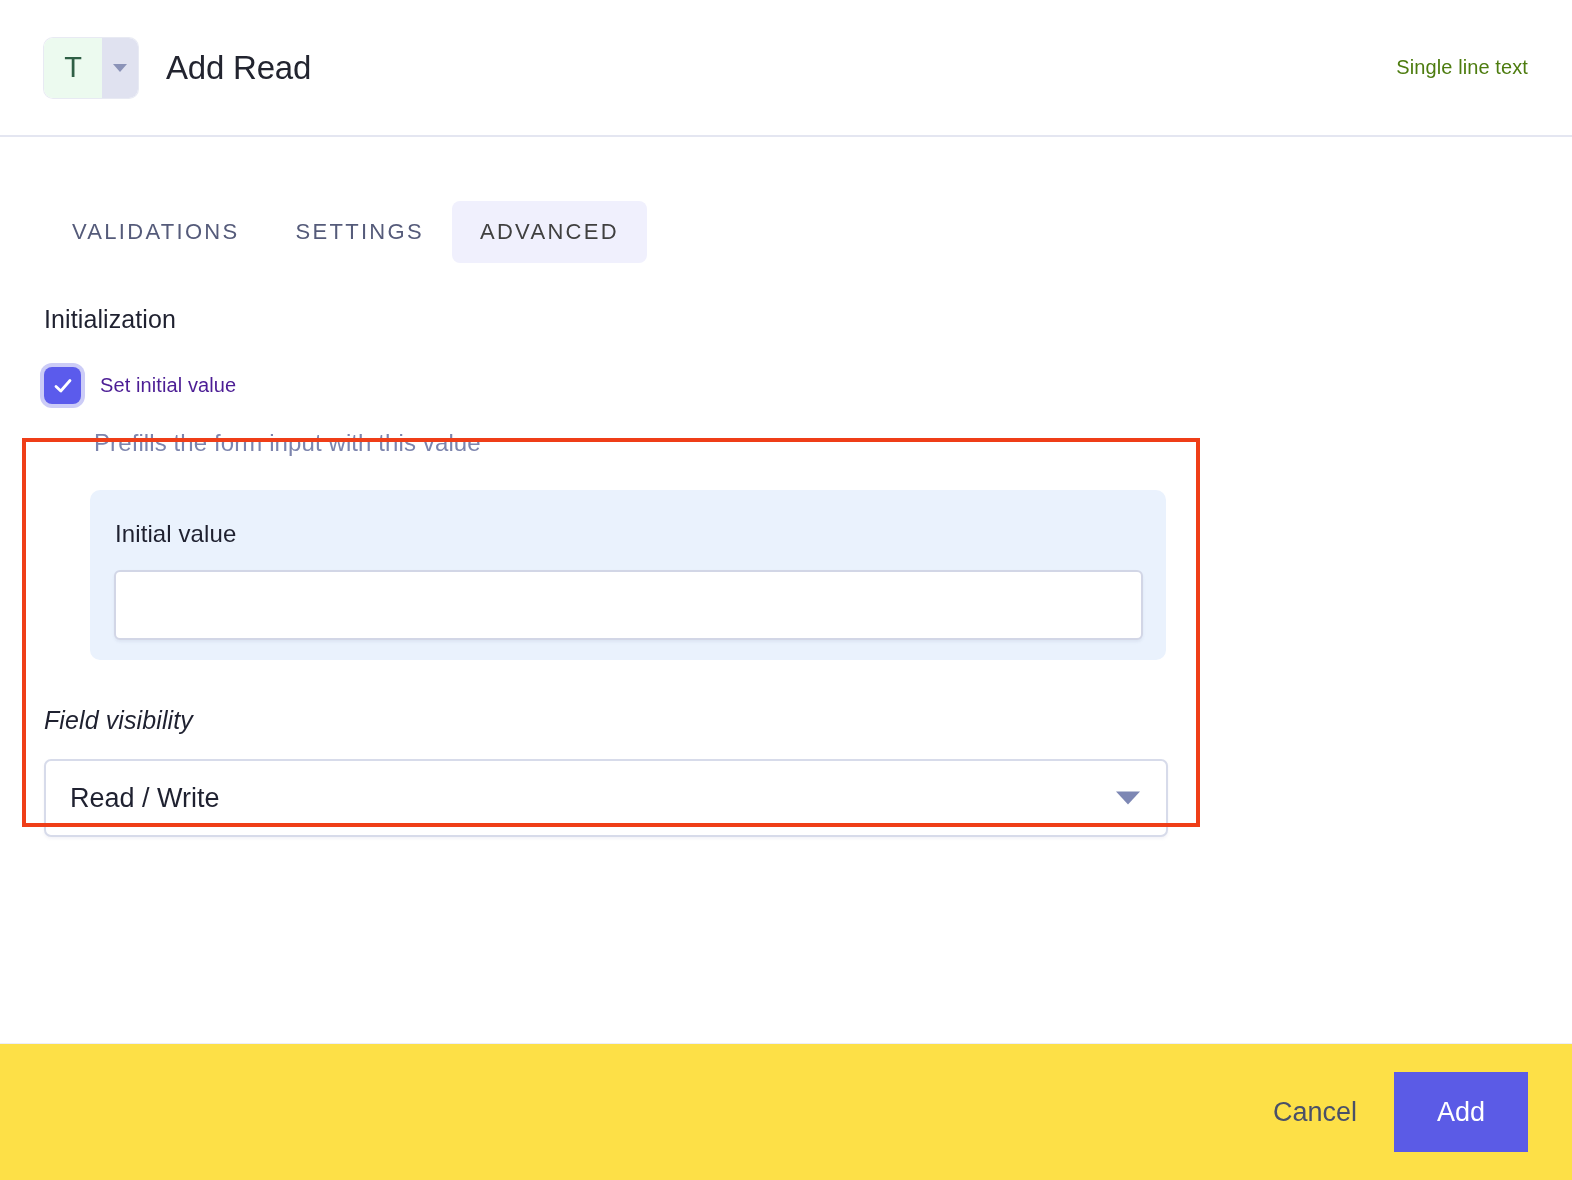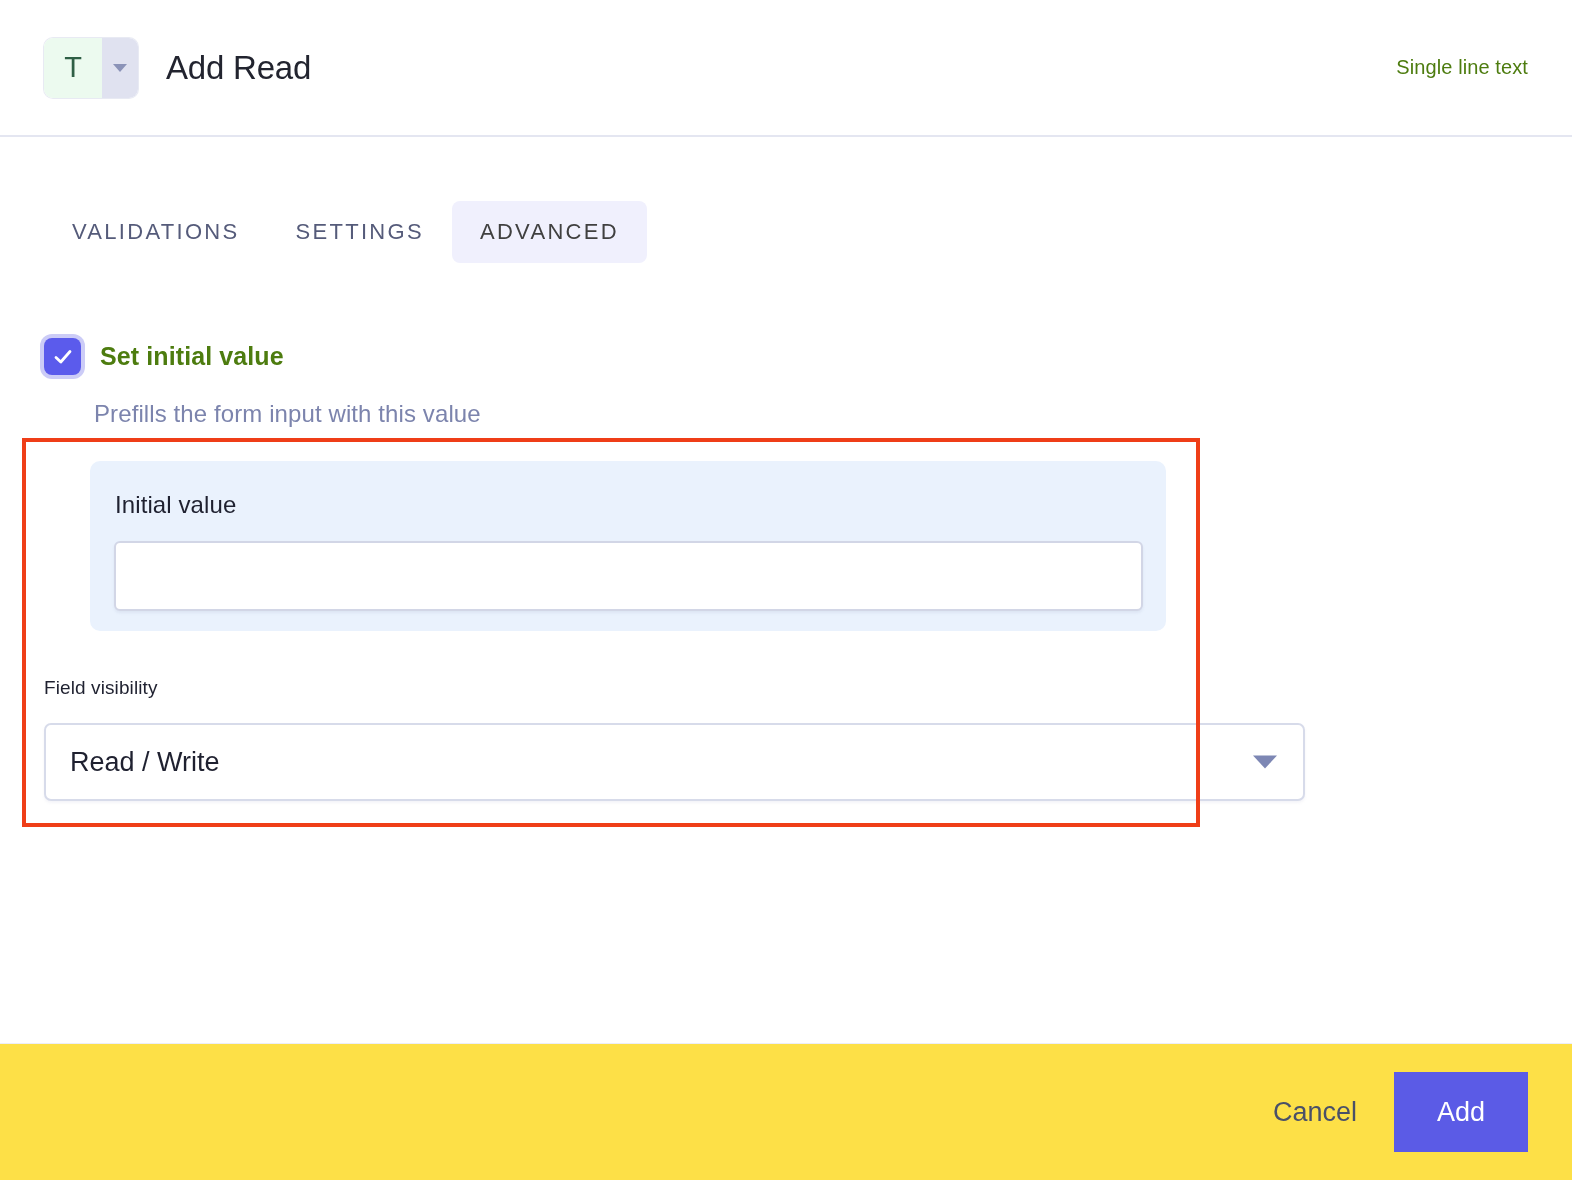--- a/index.html
+++ b/index.html
@@ -156,23 +156,23 @@
     background: #5b5bec;
     box-shadow: 0 0 0 4px #ccccf7;
     display: flex;
     align-items: center;
     justify-content: center;
     flex: 0 0 auto;
     cursor: pointer;
   }
   .checkbox svg { display: block; }
   .check-label {
-    font-size: 25px;
-    color: #4d7c0f;
-    font-weight: 700;
+    font-size: 20px;
+    color: #4c1d95;
+    font-weight: 400;
     letter-spacing: 0.1px;
   }
   .check-help {
     margin-top: 25px;
     margin-left: 50px;
     font-size: 24px;
     color: #7c84ad;
     font-weight: 400;
     letter-spacing: 0.1px;
   }
@@ -206,29 +206,30 @@
     color: #1f2130;
     font-family: "Liberation Sans", sans-serif;
     outline: none;
   }
 
   
   .visibility-block {
     margin-top: 46px;
   }
   .visibility-label {
-    font-size: 19px;
-    color: #1f2130;
-    font-weight: 400;
-    letter-spacing: 0.1px;
+    font-size: 25px;
+    color: #1f2130;
+    font-weight: 400;
+    letter-spacing: 0.1px;
+    font-style: italic;
   }
   .select-wrap {
     position: relative;
     margin-top: 24px;
-    width: 1261px;
+    width: 1124px;
     height: 78px;
   }
   .select-box {
     width: 100%;
     height: 100%;
     background: #ffffff;
     border: 2px solid #d7dbea;
     border-radius: 7px;
     box-shadow: 0 2px 3px rgba(110,120,160,0.08);
     display: flex;
@@ -314,20 +315,21 @@
     <div class="tabs">
       <button class="tab">VALIDATIONS</button>
       <button class="tab">SETTINGS</button>
       <button class="tab active">ADVANCED</button>
     </div>
 
     <div class="highlight-box"></div>
 
     <div class="section">
 
+      <div class="section-title">Initialization</div>
 
       <div class="check-row">
         <div class="checkbox">
           <svg width="24" height="24" viewBox="0 0 24 24" aria-hidden="true">
             <path d="M5 12.5 L9.8 17 L19 6.5" fill="none" stroke="#ffffff" stroke-width="2.8" stroke-linecap="round" stroke-linejoin="round"></path>
           </svg>
         </div>
         <div class="check-label">Set initial value</div>
       </div>
 

